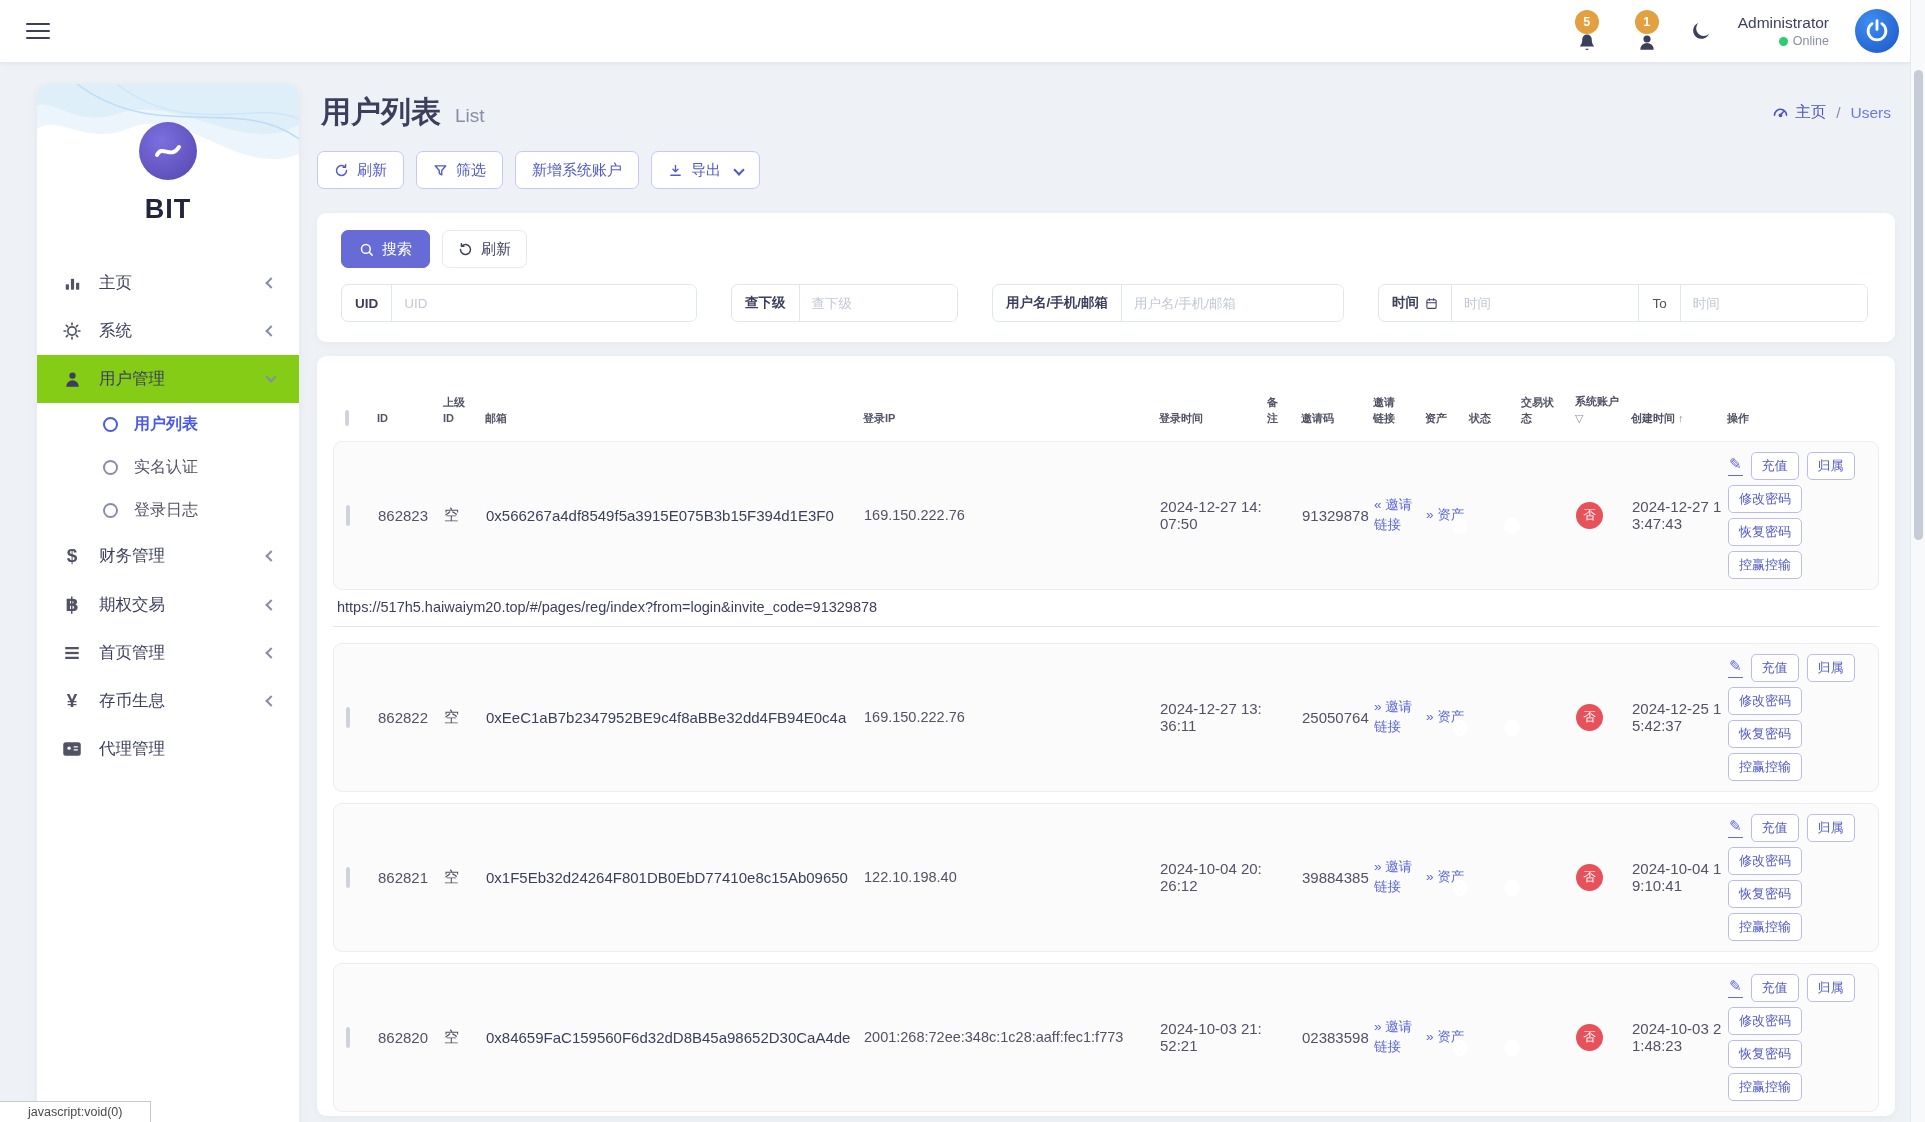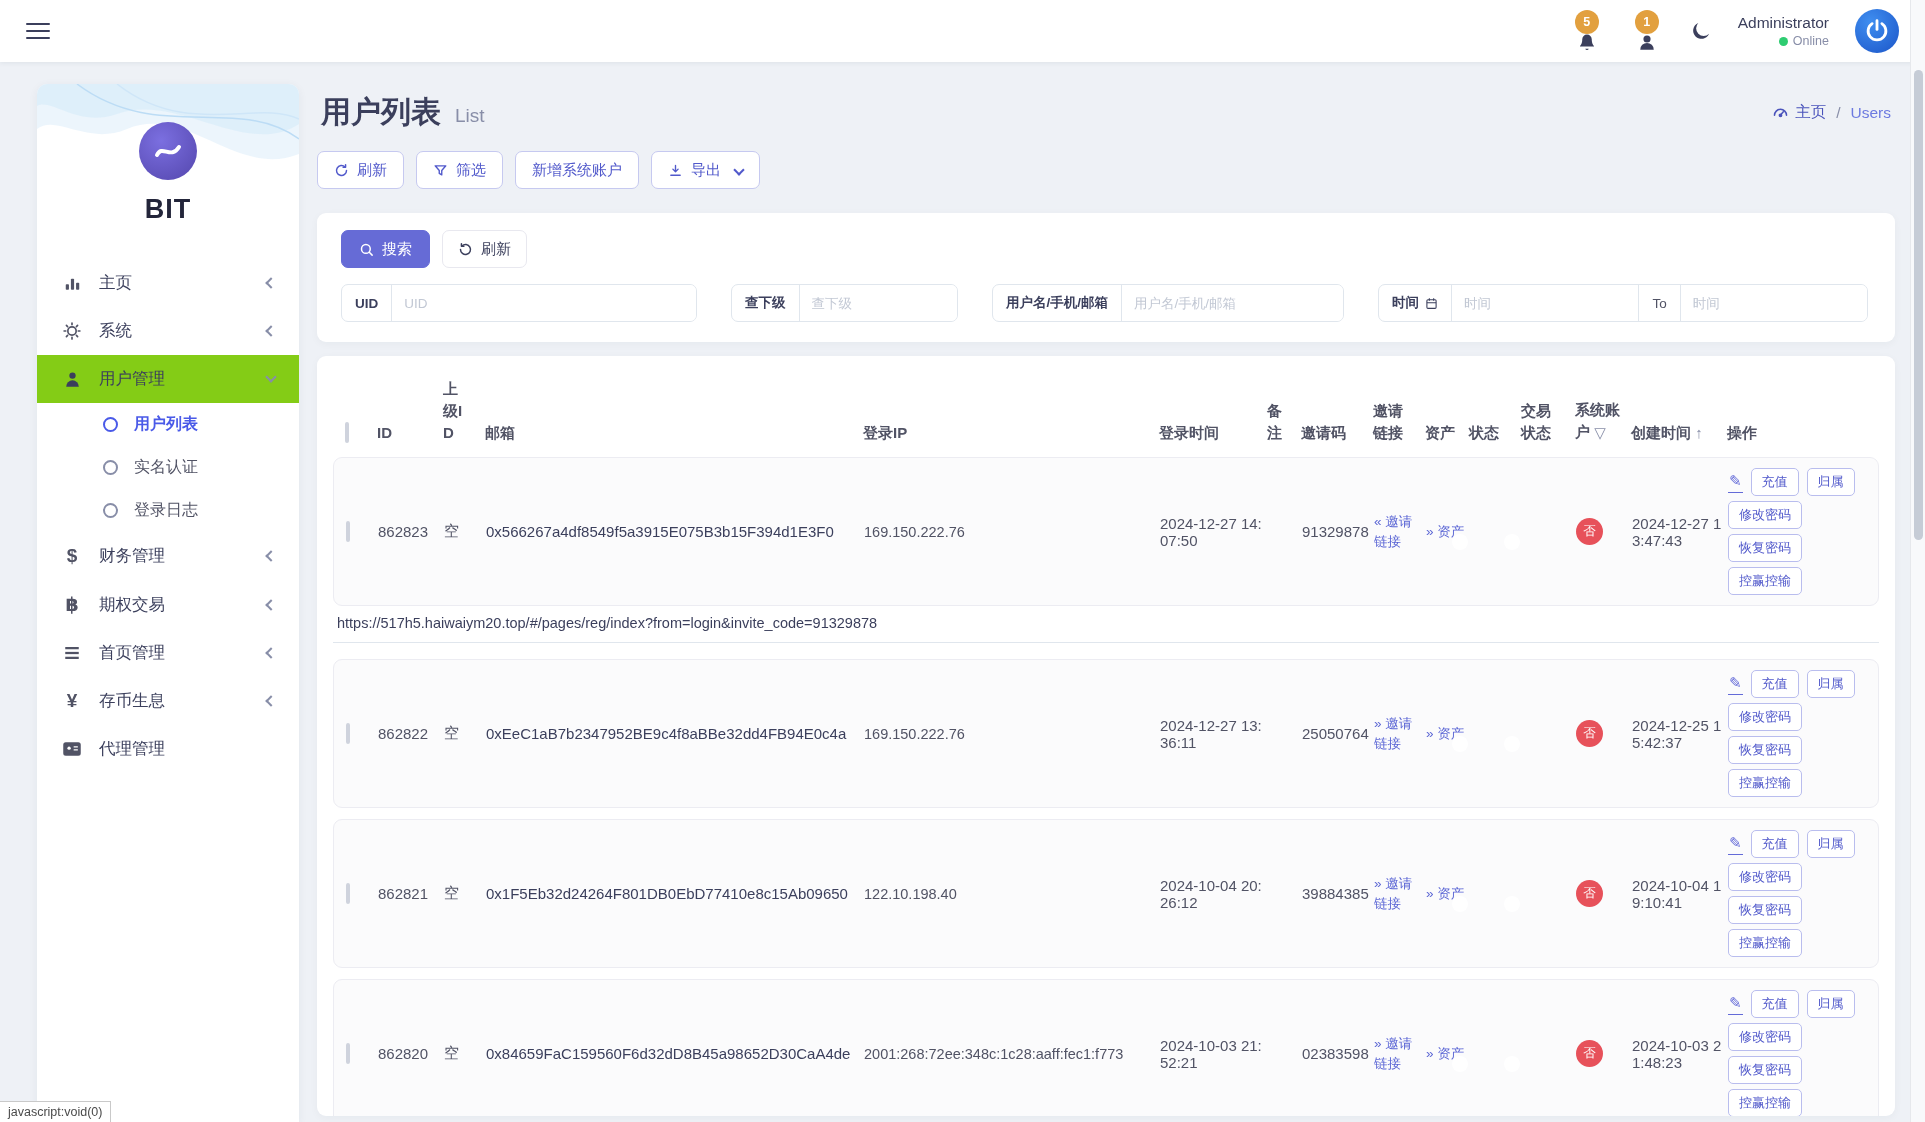--- a/index.html
+++ b/index.html
@@ -83,21 +83,21 @@
   .igroup input::placeholder { color:#c2c8d4; }
   .w-uid { width:356px; } .w-uid input { flex:1; }
   .w-sub { width:227px; } .w-sub input { flex:1; }
   .w-user { width:352px; } .w-user input { flex:1; }
   .w-time { width:490px; } .w-time input { flex:1; }
 
   
   .table-card { margin-top:14px; padding:12px 16px; height:760px; overflow:hidden; }
   .grid { display:grid; grid-template-columns:44px 66px 42px 378px 296px 108px 34px 72px 52px 44px 52px 54px 56px 96px 150px; }
   .thead { align-items:end; padding:10px 0 14px; }
-  .th { font-size:15px; font-weight:bold; color:#515365; line-height:1.45; padding-right:4px; }
+  .th { font-size:11px; font-weight:bold; color:#515365; line-height:1.45; padding-right:4px;margin-top:16px; }
   .hdr-narrow { display:inline-block; word-break:break-all; }
   .cb { width:18px; height:18px; border:2px solid #cfd3dd; border-radius:4px; background:#fff; margin:0 auto 0 12px; cursor:pointer; }
   .trow { background:#fbfbfc; border:1px solid #ececf2; border-radius:9px; margin-bottom:11px;
           align-items:center; min-height:146px; padding:10px 0; }
   .td { font-size:15px; color:#515365; padding-right:4px; word-break:break-all; }
   .td-email { color:#3b3f5c; }
   .td-ip { font-size:14.5px; }
   .link-cell { color:#5c67d5; font-size:13.5px; cursor:pointer; line-height:1.5; }
   .toggle { width:39px; height:21px; border-radius:11px; background:#5c67d5; position:relative; cursor:pointer; }
   .toggle::after { content:""; position:absolute; top:2.5px; right:2.5px; width:16px; height:16px; border-radius:50%; background:#fff; }
@@ -108,21 +108,21 @@
   .edit-link { color:#646bd8; border-bottom:1.5px solid #646bd8; padding:0 1px 2px; cursor:pointer; }
   .abtn { background:#fff; border:1px solid #b9bdee; color:#5159cb; border-radius:5px; font-size:13px;
           padding:4px 10px; cursor:pointer; font-family:inherit; white-space:nowrap; }
   .expanded-link { font-size:14.5px; color:#3b3f5c; padding:1px 4px 11px; border-bottom:1px solid #e0e6ed;
                    margin:-3px 0 16px; word-break:break-all; }
   .sort-arrow { color:#888ea8; font-weight:normal; }
   .funnel-i { color:#888ea8; vertical-align:-1px; }
 
   
   .statusbar { position:absolute; left:0; bottom:0; background:#fff; border:1px solid #c9c9c9; border-left:0;
-               border-bottom:0; padding:3px 8px; font-size:12.5px; color:#4a4a4a; z-index:9; }
+               border-bottom:0; padding:3px 28px; font-size:12.5px; color:#4a4a4a; z-index:9; }
   .vscroll { position:absolute; right:0; top:0; bottom:0; width:15px; background:#f8f9fb; border-left:1px solid #e6e8ec; z-index:8; }
   .vthumb { width:9px; margin:70px auto 0; height:470px; background:#c6ccd6; border-radius:5px; cursor:pointer; }
 </style>
 </head>
 <body>
 
 <header class="topbar">
   <div class="hamburger">
       <span></span>
       <span></span>

